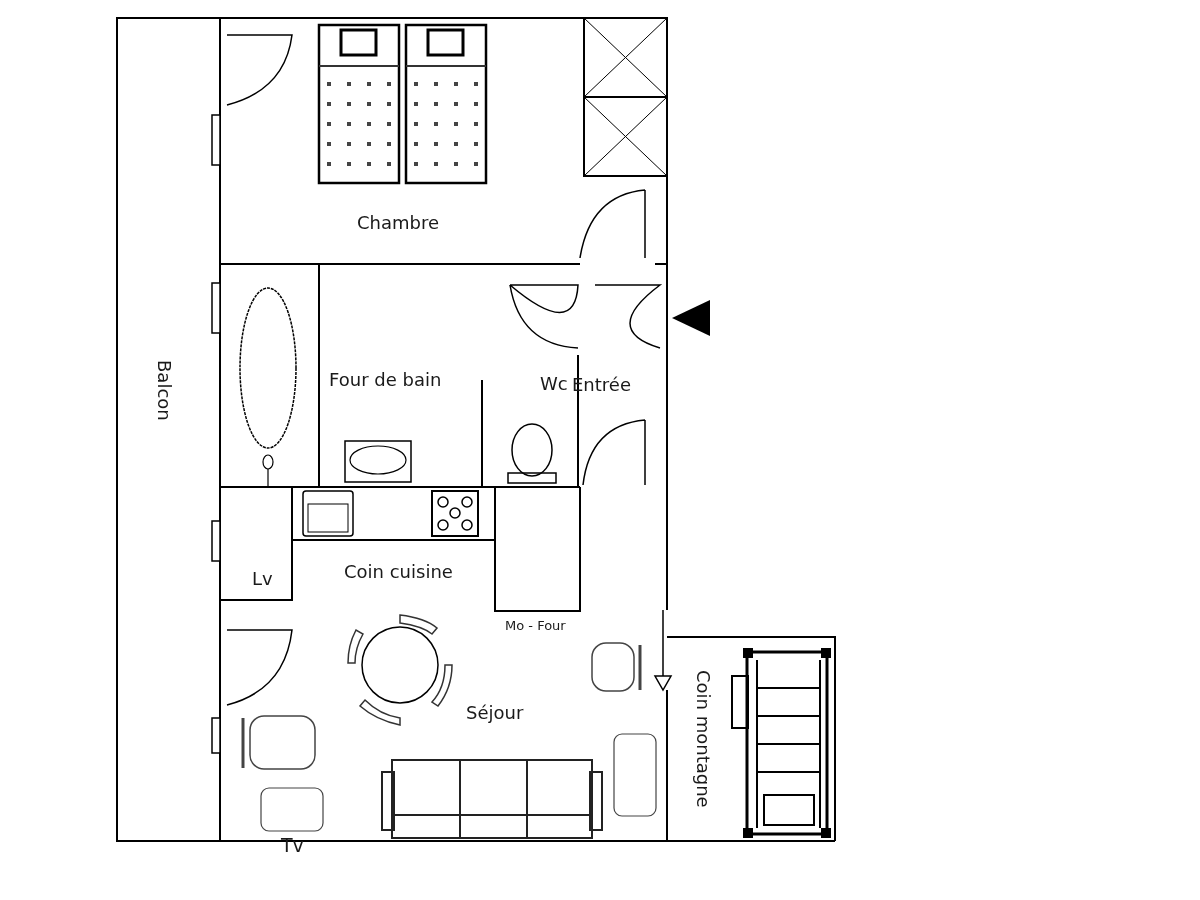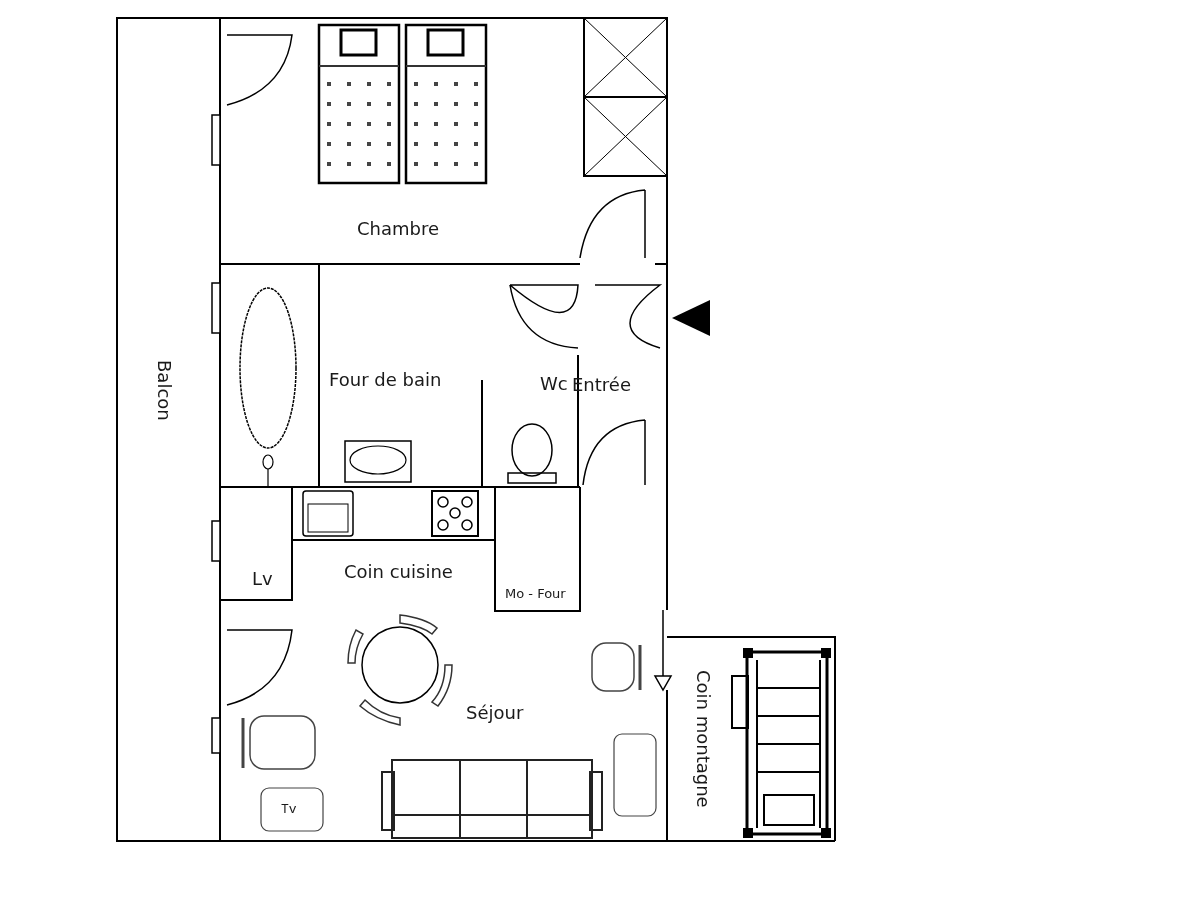--- a/index.html
+++ b/index.html
@@ -1,20 +1,20 @@
 <!DOCTYPE html>
 <html><head>
 <meta charset="utf-8">
 <style>
   html, body { margin:0; padding:0; background:#ffffff; }
   body { width:1200px; height:900px; position:relative; overflow:hidden; font-family:"DejaVu Sans", sans-serif; }
   svg.plan { position:absolute; left:0; top:0; }
   .lbl { position:absolute; color:#1a1a1a; font-family:"DejaVu Sans", sans-serif; white-space:nowrap; }
   .lbl.big { font-size:18px; }
-  .lbl.small { font-size:13px; }
+  .lbl.small { font-size:13px;margin-top:32px; }
   .vert { transform-origin:left top; }
 </style>
 </head>
 <body>
 
 <svg class="plan" width="1200" height="900" viewBox="0 0 1200 900">
   <g fill="none" stroke="#000" stroke-width="2">
 
     <rect x="117" y="18" width="103" height="823"></rect>
 
@@ -188,23 +188,23 @@
     <rect x="732" y="676" width="16" height="52"></rect>
   </g>
   <g fill="#000">
     <rect x="743" y="648" width="10" height="10"></rect>
       <rect x="821" y="648" width="10" height="10"></rect>
     <rect x="743" y="828" width="10" height="10"></rect>
       <rect x="821" y="828" width="10" height="10"></rect>
   </g>
 </svg>
 
-<div class="lbl big" style="left:357px;top:218px;">Chambre</div>
+<div class="lbl big" style="left:357px;top:212px;">Chambre</div>
 <div class="lbl big" style="left:329px;top:369px;">Four de bain</div>
 <div class="lbl big" style="left:540px;top:373px;">Wc</div>
 <div class="lbl big" style="left:572px;top:374px;">Entrée</div>
 <div class="lbl big" style="left:344px;top:561px;">Coin cuisine</div>
 <div class="lbl big" style="left:252px;top:568px;">Lv</div>
 <div class="lbl small" style="left:505px;top:586px;">Mo - Four</div>
 <div class="lbl big" style="left:466px;top:702px;">Séjour</div>
 <div class="lbl big vert" style="left:175px;top:360px;transform:rotate(90deg);">Balcon</div>
 <div class="lbl big vert" style="left:714px;top:670px;transform:rotate(90deg);">Coin montagne</div>
-<div class="lbl small" style="left:281px;top:802px;font-size:13px;font-family:Liberation Mono, monospace;">Tv</div>
+<div class="lbl small" style="left:281px;top:802px;font-size:19px;">Tv</div>
 
 </body></html>

